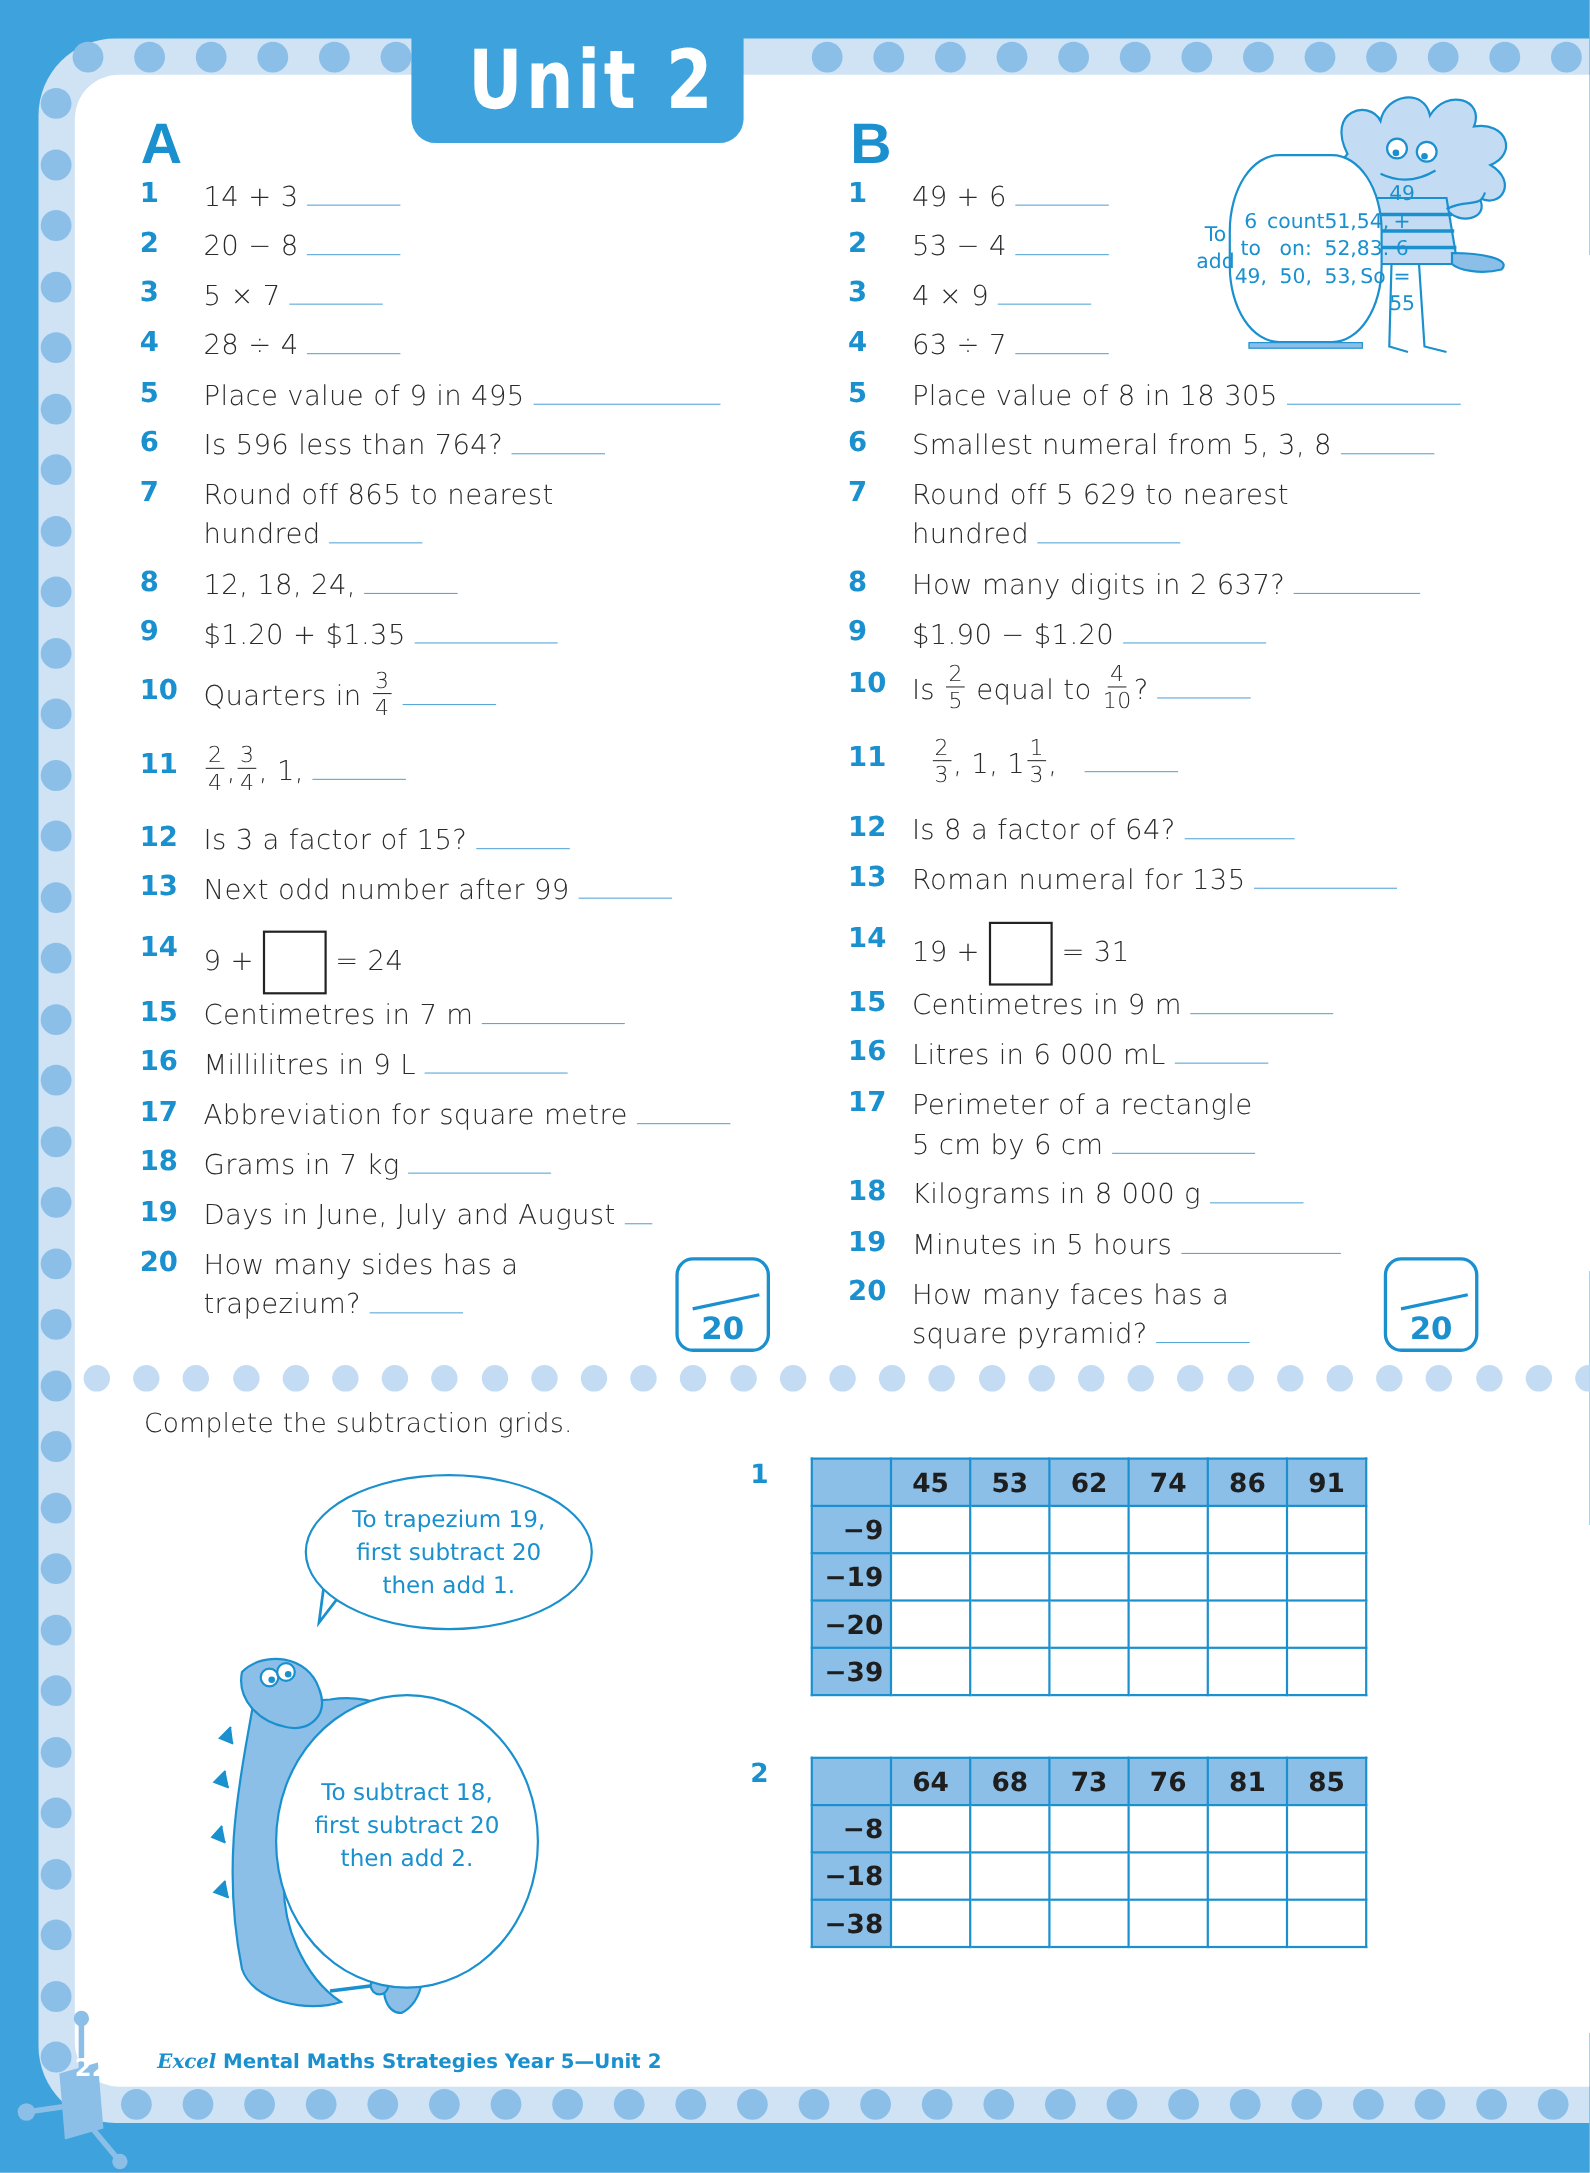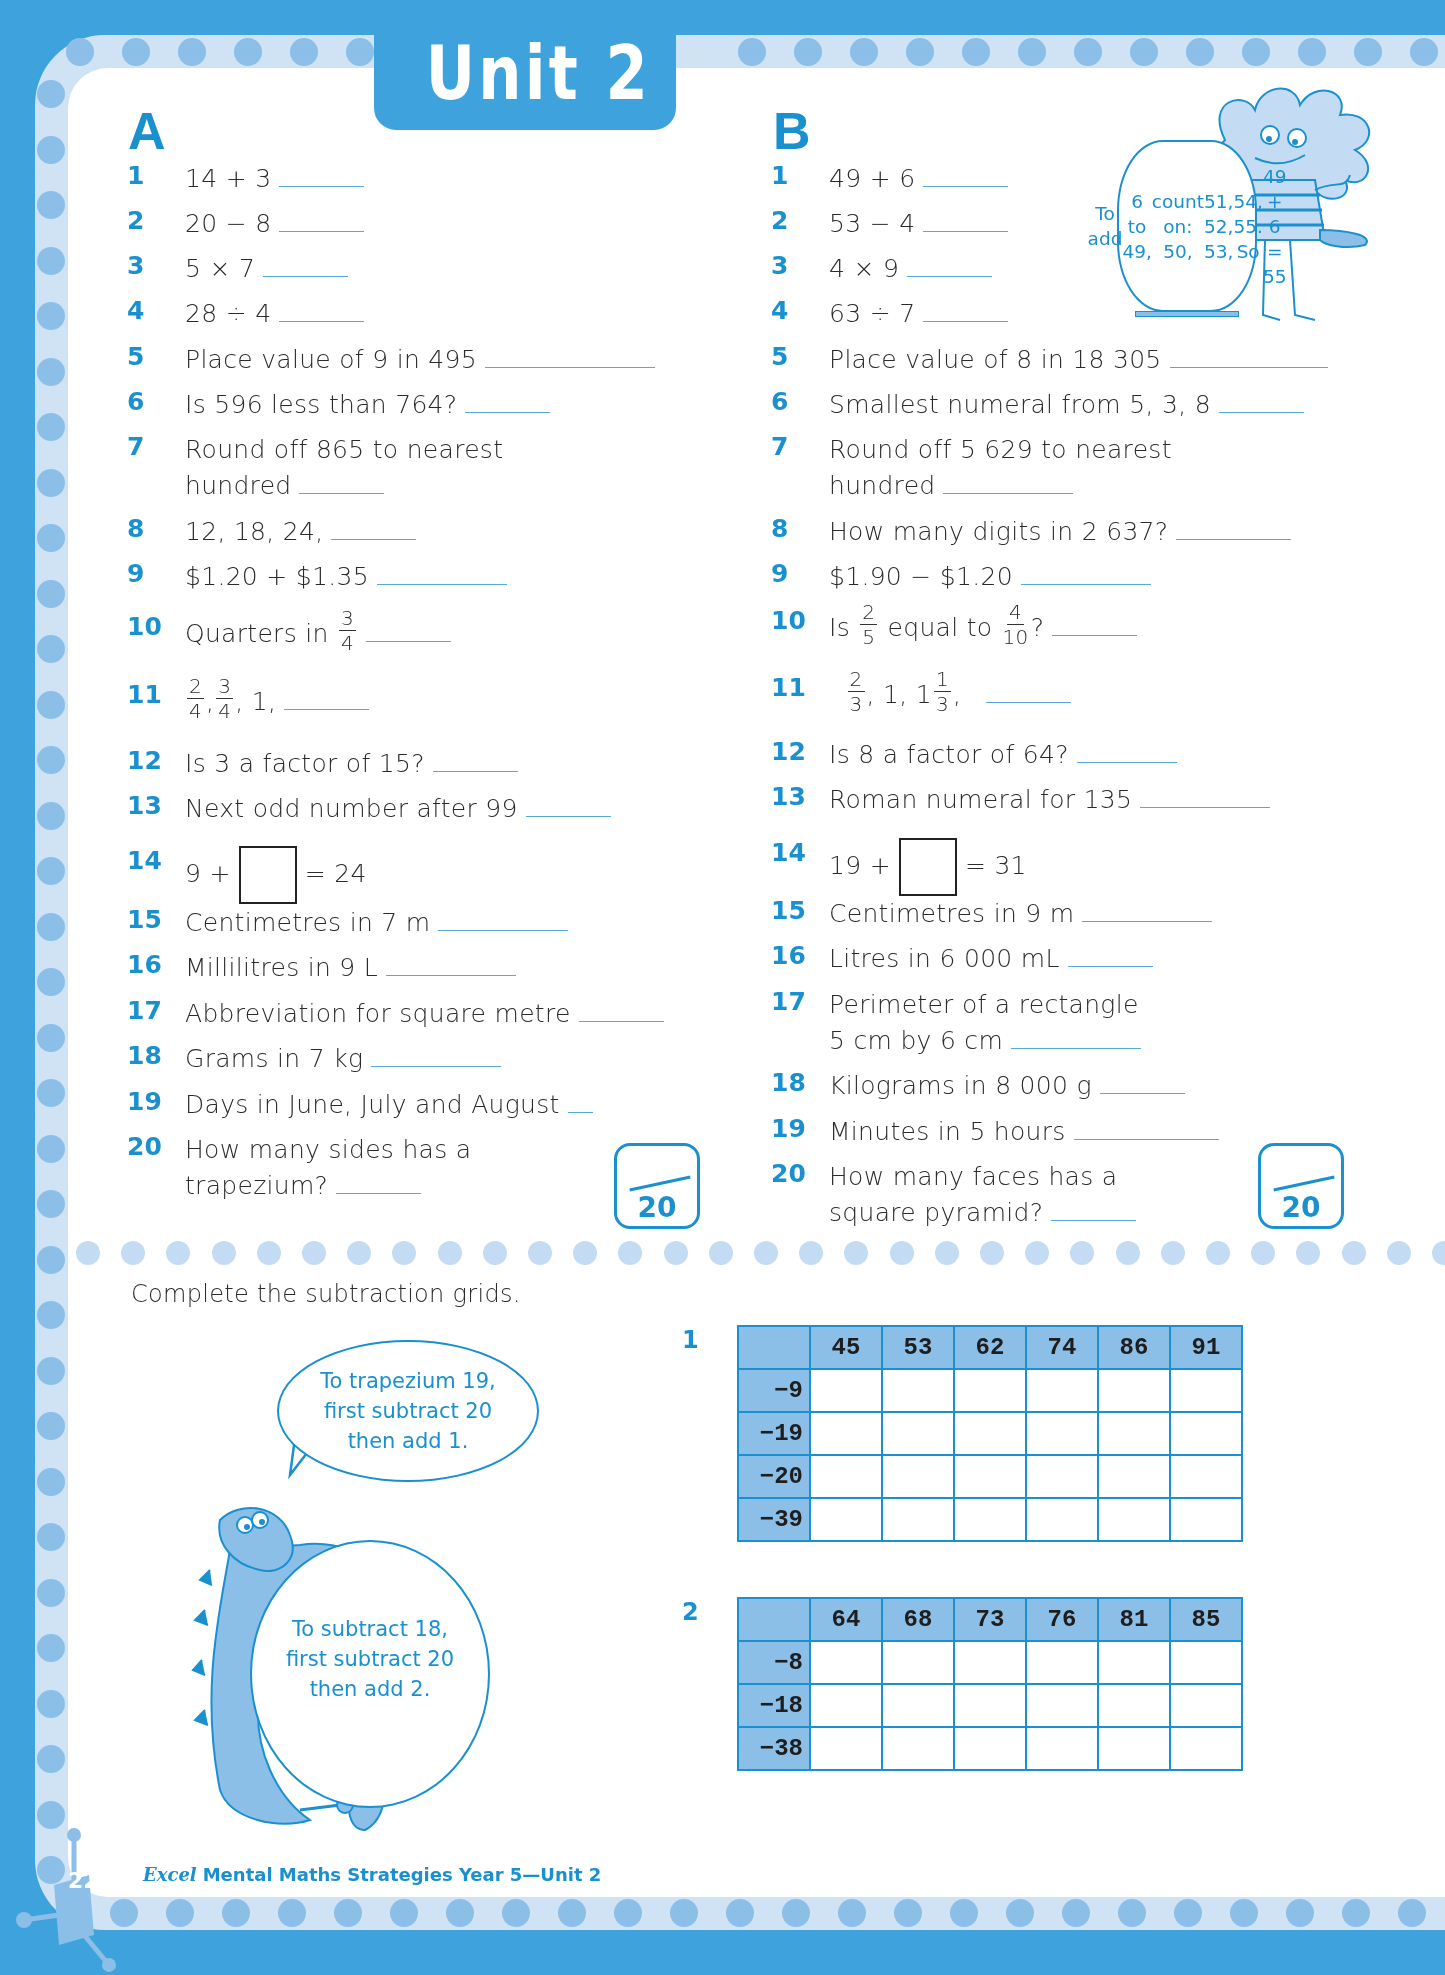--- a/index.html
+++ b/index.html
@@ -34,21 +34,21 @@
   .box { display: inline-block; width: 58px; height: 58px; border: 2px solid #222; vertical-align: middle; margin: 0 8px; }
 
   .score { position: absolute; width: 86px; height: 86px; border: 3px solid #1a90cf; border-radius: 16px; background: #fff; }
   .score .slash { position: absolute; left: 12px; top: 36px; width: 62px; height: 3px; background: #1a90cf; transform: rotate(-12deg); }
   .score .total { position: absolute; left: 0; right: 0; bottom: 2px; text-align: center; color: #1a90cf;
     font-weight: bold; font-size: 28px; }
 
   .instructions { position: absolute; left: 131px; top: 1280px; font-size: 24px; color: #2b2b2b; font-weight: 300; letter-spacing: 0.3px; }
 
   .grid-label { position: absolute; font-weight: bold; color: #1a90cf; font-size: 24px; }
-  table.grid { position: absolute; border-collapse: collapse; font-family: Liberation Mono, monospace; }
+  table.grid { position: absolute; border-collapse: collapse; }
   table.grid td { border: 2px solid #1a90cf; width: 72px; height: 43px; text-align: center; font-weight: bold; font-size: 24px; color: #1e1e1e; }
   table.grid tr.head td { background: #8cbfe8; }
   table.grid td.rh { background: #8cbfe8; text-align: right; padding-right: 6px; }
 
   .bubble { position: absolute; border: 2.5px solid #1a90cf; background: #fff; border-radius: 50%;
     display: flex; align-items: center; justify-content: center; text-align: center; color: #1a90cf;
     font-family: "DejaVu Sans", sans-serif; font-size: 21px; line-height: 30px; font-weight: 500; }
   .bubble-tail { position: absolute; }
 
   .sign { position: absolute; border: 2.5px solid #1a90cf; background: #fff; border-radius: 46px / 70px;
@@ -359,21 +359,21 @@
 </svg>
 <div class="sign" id="tipSign" style="left:1117px;top:140px;width:140px;height:172px;">
     <span>To add</span>
     <br>
     <span>6 to 49,</span>
     <br>
     <span>count on: 50,</span>
     <br>
     <span>51, 52, 53,</span>
     <br>
-    <span>54, 55. So</span>
+    <span>54, 83. So</span>
     <br>
     <span>49 + 6 = 55</span>
   </div>
 <div style="position:absolute;left:1135px;top:311px;width:104px;height:6px;background:#8cbfe8;border:1.5px solid #1a90cf;"></div>
 
 <div id="sepDots">
     <div class="dot light" style="left:76px;top:1241px"></div>
     <div class="dot light" style="left:121.2px;top:1241px"></div>
     <div class="dot light" style="left:166.4px;top:1241px"></div>
     <div class="dot light" style="left:211.60000000000002px;top:1241px"></div>

